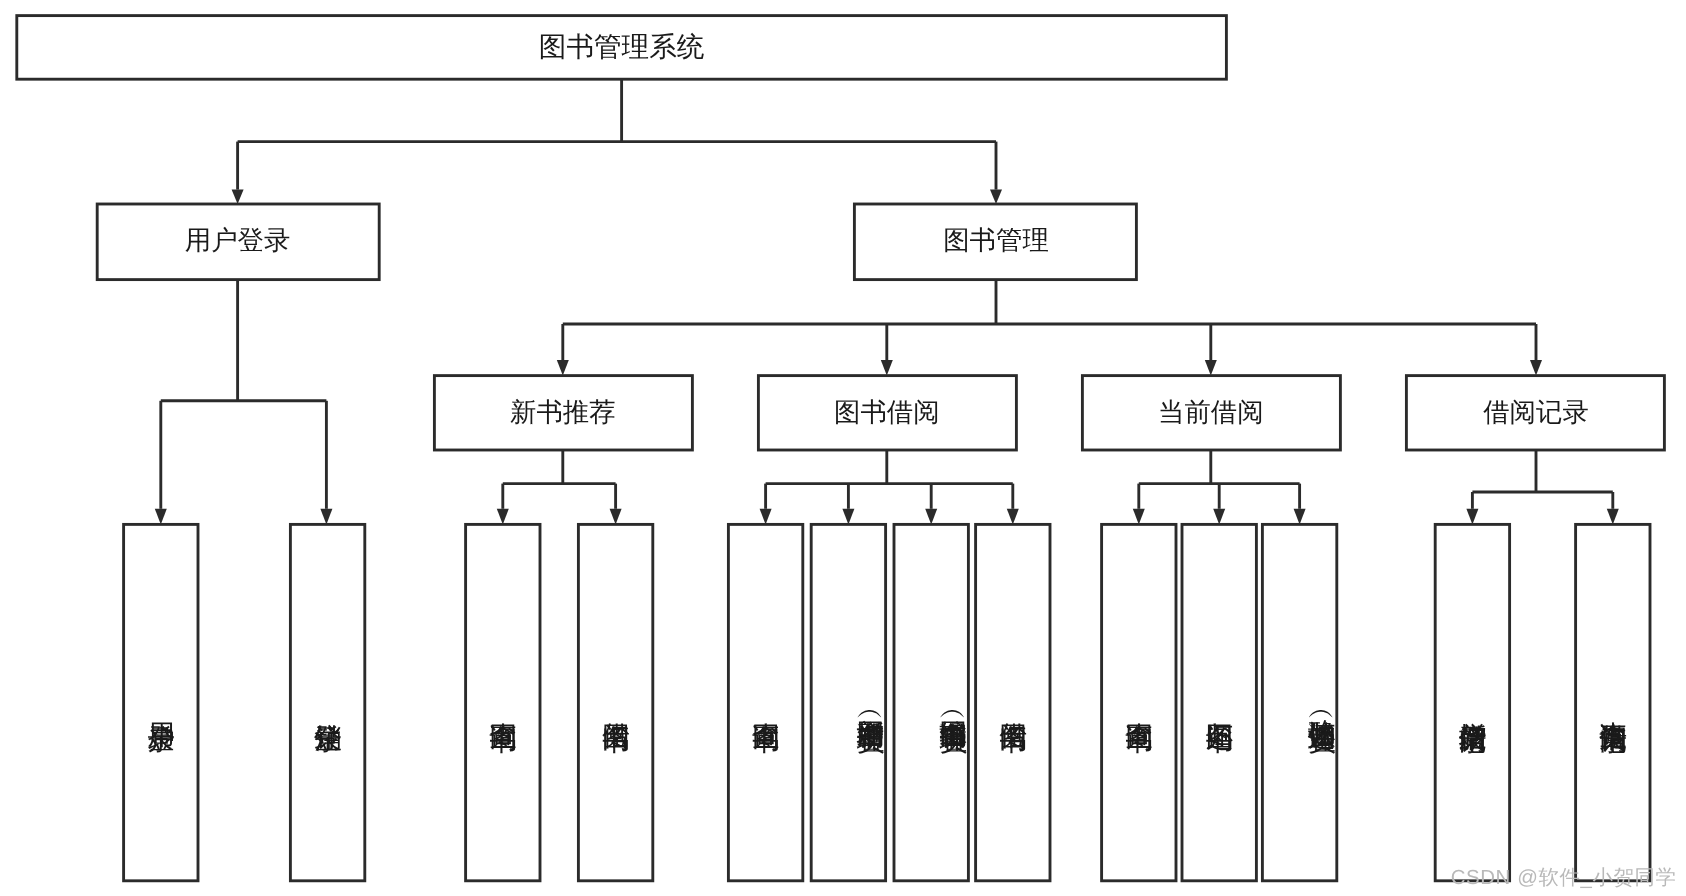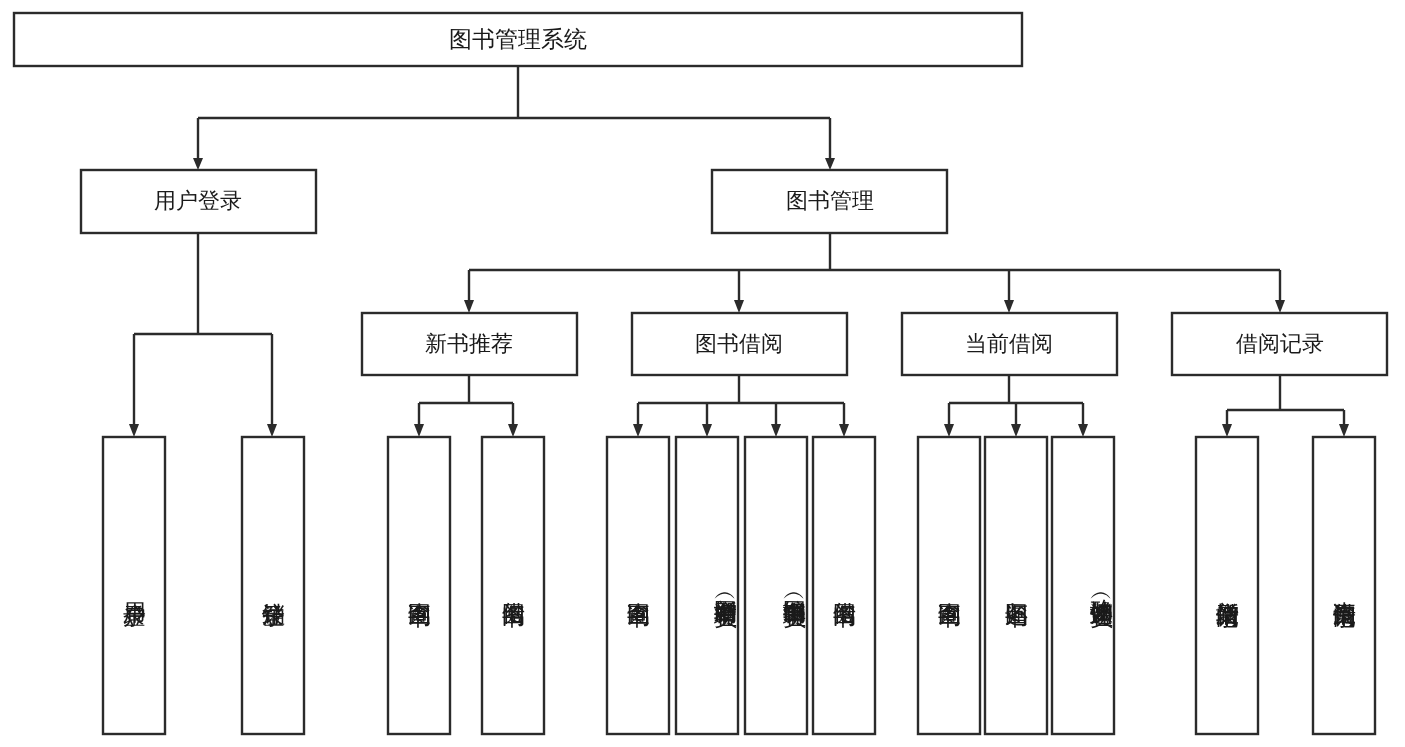--- a/index.html
+++ b/index.html
@@ -213,13 +213,14 @@
   <div class="leaf-label" style="left:607px; top:437px; width:62px; height:297px; display:flex; align-items:center; justify-content:center;">查询图书</div>
   <div class="leaf-label" style="left:676px; top:441px; width:62px; height:289px; display:flex; align-items:flex-start; justify-content:center;">新增图书（管理员）</div>
   <div class="leaf-label" style="left:745px; top:441px; width:62px; height:289px; display:flex; align-items:flex-start; justify-content:center;">编辑图书（管理员）</div>
   <div class="leaf-label" style="left:813px; top:437px; width:62px; height:297px; display:flex; align-items:center; justify-content:center;">借阅图书</div>
   <div class="leaf-label" style="left:918px; top:437px; width:62px; height:297px; display:flex; align-items:center; justify-content:center;">查询图书</div>
   <div class="leaf-label" style="left:985px; top:437px; width:62px; height:297px; display:flex; align-items:center; justify-content:center;">归还图书</div>
   <div class="leaf-label" style="left:1052px; top:441px; width:62px; height:289px; display:flex; align-items:flex-start; justify-content:center;">确认归还（管理员）</div>
   <div class="leaf-label" style="left:1196px; top:437px; width:62px; height:297px; display:flex; align-items:center; justify-content:center;">新增借阅记录</div>
   <div class="leaf-label" style="left:1313px; top:437px; width:62px; height:297px; display:flex; align-items:center; justify-content:center;">查询借阅记录</div>
 
+  <div class="watermark">CSDN @软件_小贺同学</div>
 </div>
 
 </body></html>

